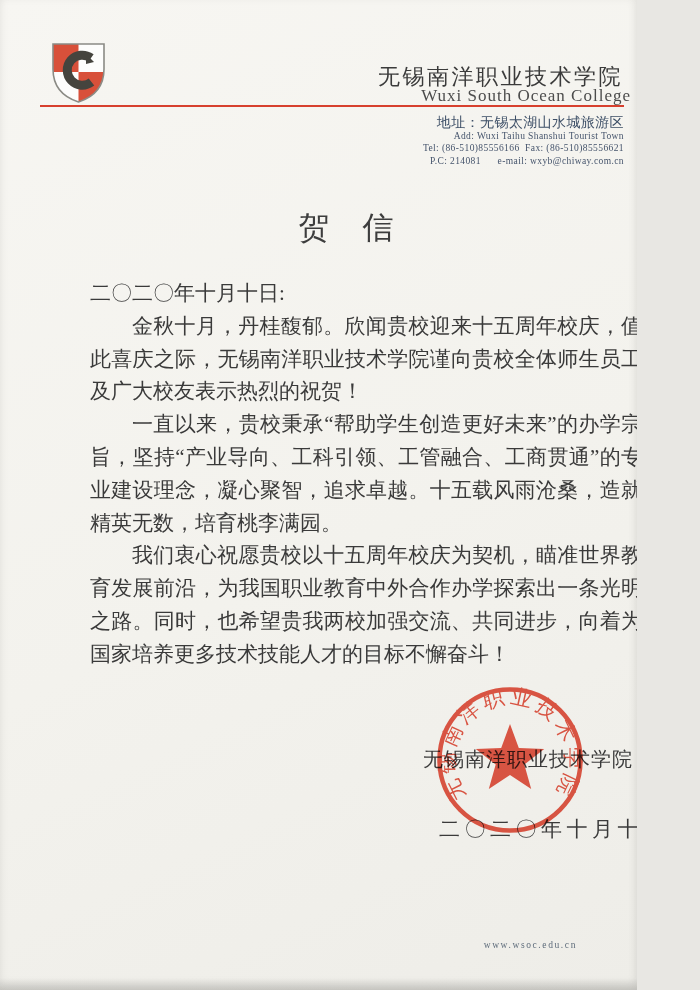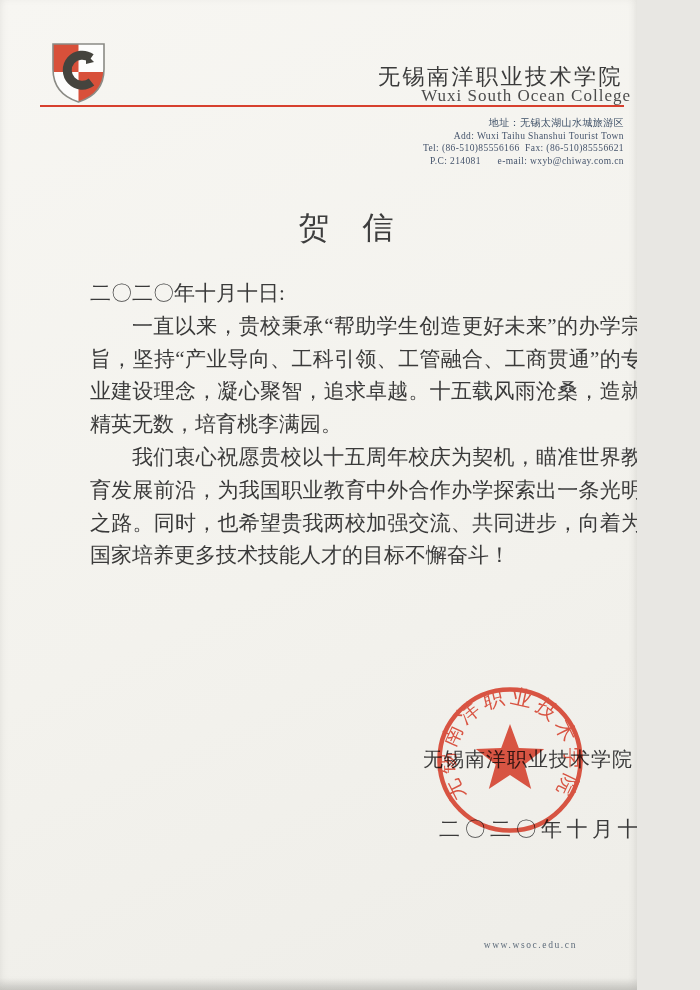--- a/index.html
+++ b/index.html
@@ -27,21 +27,21 @@
   .school-en{
     position:absolute;right:6px;top:86px;
     font-size:17px;letter-spacing:1px;color:#4c4c4c;white-space:pre;
   }
   .red-line{position:absolute;left:40px;right:13px;top:105px;height:2px;}
   .contact{
     position:absolute;right:13px;top:117px;text-align:right;
     font-size:9.5px;line-height:12.5px;color:#44536b;letter-spacing:0.4px;
   }
   .contact div{white-space:pre;}
-  .contact .zh{font-size:10px;color:#3c4e66;}
+  .contact .zh{font-size:14px;color:#3c4e66;}
   
   .title{
     position:absolute;left:0;width:100%;top:207px;text-align:center;
     font-size:31px;color:#3d3d3d;letter-spacing:1px;white-space:pre;margin-left:28px;
   }
   
   .letter-body{
     position:absolute;left:90px;top:277px;width:552px;
     font-size:21px;line-height:32.8px;color:#3a3a3a;
     text-align:justify;text-justify:inter-ideograph;
@@ -101,20 +101,21 @@
     <div class="zh">地址：无锡太湖山水城旅游区</div>
     <div>Add: Wuxi Taihu Shanshui Tourist Town</div>
     <div>Tel: (86-510)85556166  Fax: (86-510)85556621</div>
     <div>P.C: 214081      e-mail: wxyb@chiway.com.cn</div>
   </div>
 
   <div class="title">贺　信</div>
 
   <div class="letter-body">
     <p class="salutation">二〇二〇年十月十日:</p>
+    <p>金秋十月，丹桂馥郁。欣闻贵校迎来十五周年校庆，值此喜庆之际，无锡南洋职业技术学院谨向贵校全体师生员工及广大校友表示热烈的祝贺！</p>
     <p>一直以来，贵校秉承“帮助学生创造更好未来”的办学宗旨，坚持“产业导向、工科引领、工管融合、工商贯通”的专业建设理念，凝心聚智，追求卓越。十五载风雨沧桑，造就精英无数，培育桃李满园。</p>
     <p>我们衷心祝愿贵校以十五周年校庆为契机，瞄准世界教育发展前沿，为我国职业教育中外合作办学探索出一条光明之路。同时，也希望贵我两校加强交流、共同进步，向着为国家培养更多技术技能人才的目标不懈奋斗！</p>
   </div>
 
   <div class="sig-name">无锡南洋职业技术学院</div>
   <div class="sig-date">二〇二〇年十月十日</div>
 
   <div class="seal">
     <svg width="172" height="172" viewBox="0 0 172 172">
       <circle cx="86" cy="86" r="70.5" fill="none" stroke="#e2422e" stroke-width="4.5"></circle>

